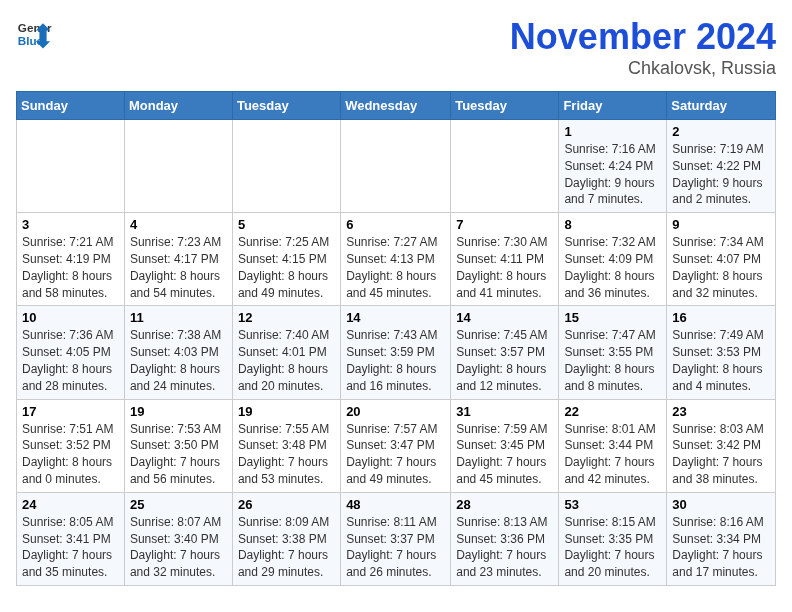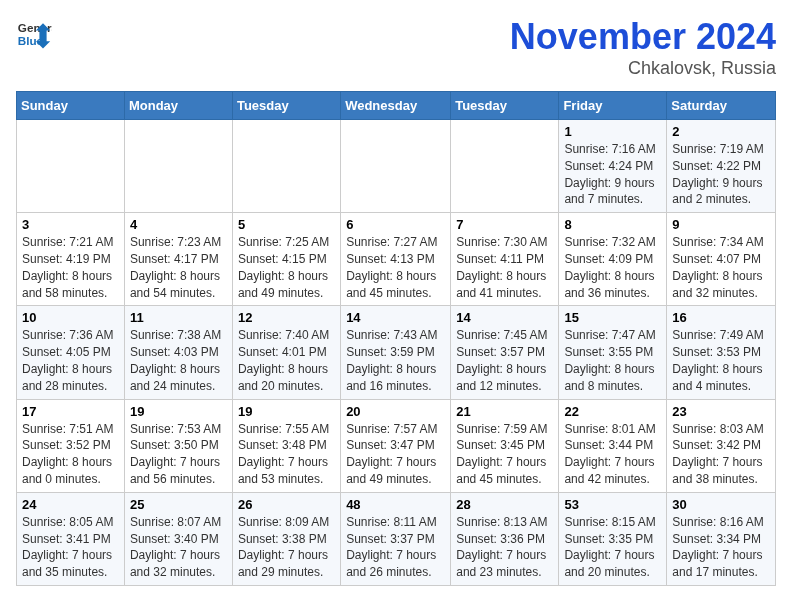--- a/index.html
+++ b/index.html
@@ -197,21 +197,21 @@
         </td>
         <td>
           <span class="day-number">19</span>
           <div class="day-detail">Sunrise: 7:55 AM<br>Sunset: 3:48 PM<br>Daylight: 7 hours and 53 minutes.</div>
         </td>
         <td>
           <span class="day-number">20</span>
           <div class="day-detail">Sunrise: 7:57 AM<br>Sunset: 3:47 PM<br>Daylight: 7 hours and 49 minutes.</div>
         </td>
         <td>
-          <span class="day-number">21</span>
+          <span class="day-number">31</span>
           <div class="day-detail">Sunrise: 7:59 AM<br>Sunset: 3:45 PM<br>Daylight: 7 hours and 45 minutes.</div>
         </td>
         <td>
           <span class="day-number">22</span>
           <div class="day-detail">Sunrise: 8:01 AM<br>Sunset: 3:44 PM<br>Daylight: 7 hours and 42 minutes.</div>
         </td>
         <td>
           <span class="day-number">23</span>
           <div class="day-detail">Sunrise: 8:03 AM<br>Sunset: 3:42 PM<br>Daylight: 7 hours and 38 minutes.</div>
         </td>

